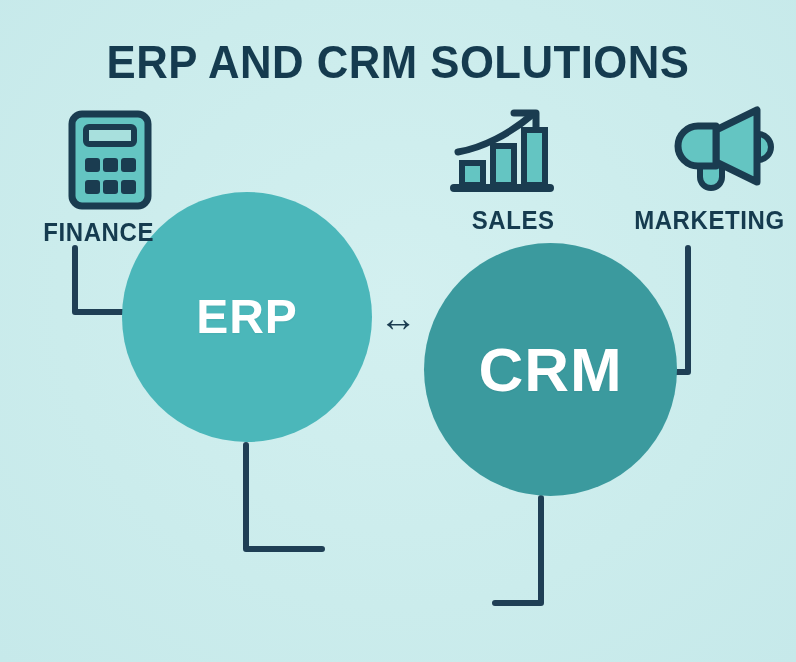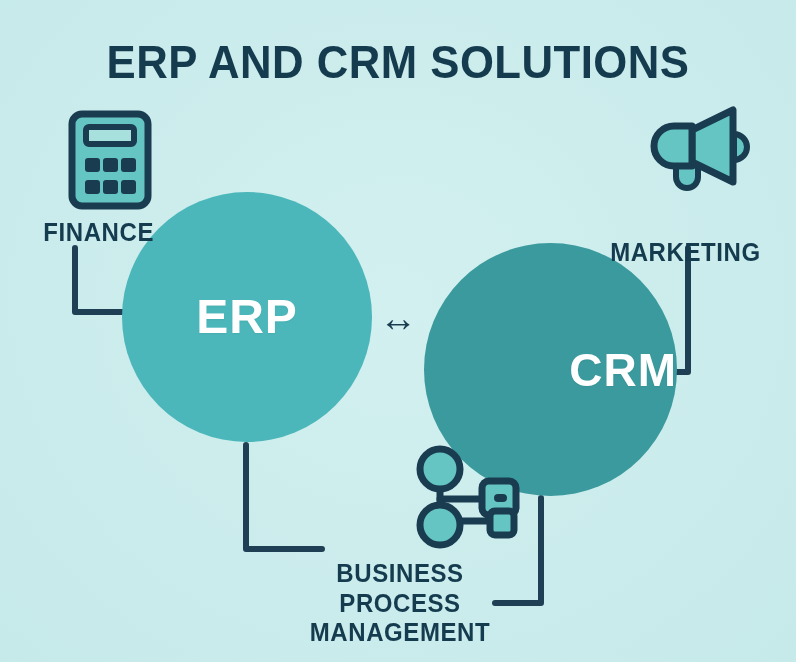--- a/index.html
+++ b/index.html
@@ -67,22 +67,21 @@
     height: 250px;
     background: #4bb7ba;
     font-size: 48px;
   }
   .hub-crm {
     left: 424px;
     top: 243px;
     width: 253px;
     height: 253px;
     background: #3b9a9e;
-    font-size: 46px;
-    justify-content: flex-end;
+    font-size: 62px;
   }
   .hub-label {
     line-height: 1;
     text-shadow: 0 1px 2px rgba(0,0,0,0.05);
   }
 
   
   .exchange-arrow {
     position: absolute;
     left: 372px;
@@ -122,21 +121,21 @@
   }
   .node .node-label.two-line {
     line-height: 1.18;
     white-space: normal;
     width: 260px;
   }
 
   .node-finance   { left: 8px;   top: 108px; width: 148px; }
   .node-inventory { left: 2px;   top: 385px; width: 166px; }
   .node-sales     { left: 438px; top: 104px; width: 118px; }
-  .node-marketing { left: 584px; top: 100px; width: 180px; gap: 32px; }
+  .node-marketing { left: 608px; top: 100px; width: 180px; }
   .node-support   { left: 648px; top: 393px; width: 148px; }
   .node-bpm       { left: 268px; top: 443px; width: 262px; }
   .node-bpm .icon-wrap { margin-left: 56px; }
 </style>
 </head>
 <body>
 
 <div id="infographic">
 
   <div class="title">ERP AND CRM SOLUTIONS</div>
@@ -174,46 +173,44 @@
         <rect x="57" y="50" width="15" height="14" rx="3" fill="#1a3c50"></rect>
         <rect x="21" y="72" width="15" height="14" rx="3" fill="#1a3c50"></rect>
         <rect x="39" y="72" width="15" height="14" rx="3" fill="#1a3c50"></rect>
         <rect x="57" y="72" width="15" height="14" rx="3" fill="#1a3c50"></rect>
       </svg>
     </span>
     <span class="node-label">FINANCE</span>
   </div>
 
 
+  <div class="node node-sales">
+    <span class="icon-wrap">
+      <svg width="108" height="96" viewBox="0 0 108 96">
+        <g stroke="#1a3c50" stroke-width="7" fill="none" stroke-linecap="round" stroke-linejoin="round">
+          <path d="M10 48 C 34 44, 62 30, 85 10"></path>
+          <polyline points="66,9 88,9 88,31"></polyline>
+        </g>
+        <rect x="14" y="59" width="21" height="22" fill="#64c5c2" stroke="#1a3c50" stroke-width="6"></rect>
+        <rect x="45" y="42" width="21" height="39" fill="#64c5c2" stroke="#1a3c50" stroke-width="6"></rect>
+        <rect x="76" y="26" width="21" height="55" fill="#64c5c2" stroke="#1a3c50" stroke-width="6"></rect>
+        <line x1="6" y1="84" x2="102" y2="84" stroke="#1a3c50" stroke-width="8" stroke-linecap="round"></line>
+      </svg>
+    </span>
+    <span class="node-label">SALES</span>
+  </div>
 
   <div class="node node-marketing">
     <span class="icon-wrap">
       <svg width="116" height="100" viewBox="0 0 116 100">
         <rect x="28" y="40" width="22" height="48" rx="11" ry="11" fill="#64c5c2" stroke="#1a3c50" stroke-width="6"></rect>
         <path d="M86 34 L86 60 A13 13 0 0 0 86 34 Z" fill="#64c5c2" stroke="#1a3c50" stroke-width="6"></path>
         <path d="M85 10 L85 82 L44 62 L44 30 Z" fill="#64c5c2" stroke="#1a3c50" stroke-width="7" stroke-linejoin="round"></path>
         <path d="M44 26 L26 26 A20 20 0 0 0 26 66 L44 66 Z" fill="#64c5c2" stroke="#1a3c50" stroke-width="7" stroke-linejoin="round"></path>
         <line x1="44" y1="27" x2="44" y2="65" stroke="#1a3c50" stroke-width="6"></line>
       </svg>
     </span>
     <span class="node-label">MARKETING</span>
   </div>
 
 
-  <div class="node node-bpm">
-    <span class="icon-wrap">
-      <svg width="120" height="110" viewBox="0 0 120 110">
-        <g stroke="#1a3c50" stroke-width="7" fill="none" stroke-linecap="round">
-          <line x1="30" y1="34" x2="30" y2="78"></line>
-          <line x1="30" y1="56" x2="74" y2="56"></line>
-          <line x1="30" y1="78" x2="78" y2="78"></line>
-        </g>
-        <circle cx="30" cy="26" r="20" fill="#64c5c2" stroke="#1a3c50" stroke-width="7"></circle>
-        <circle cx="30" cy="82" r="20" fill="#64c5c2" stroke="#1a3c50" stroke-width="7"></circle>
-        <rect x="72" y="38" width="34" height="34" rx="7" ry="7" fill="#64c5c2" stroke="#1a3c50" stroke-width="7"></rect>
-        <rect x="84" y="51" width="13" height="8" rx="4" ry="4" fill="#1a3c50"></rect>
-        <rect x="80" y="68" width="24" height="24" rx="5" ry="5" fill="#64c5c2" stroke="#1a3c50" stroke-width="7"></rect>
-      </svg>
-    </span>
-    <span class="node-label two-line">BUSINESS PROCESS MANAGEMENT</span>
-  </div>
 
 </div>
 
 </body></html>

